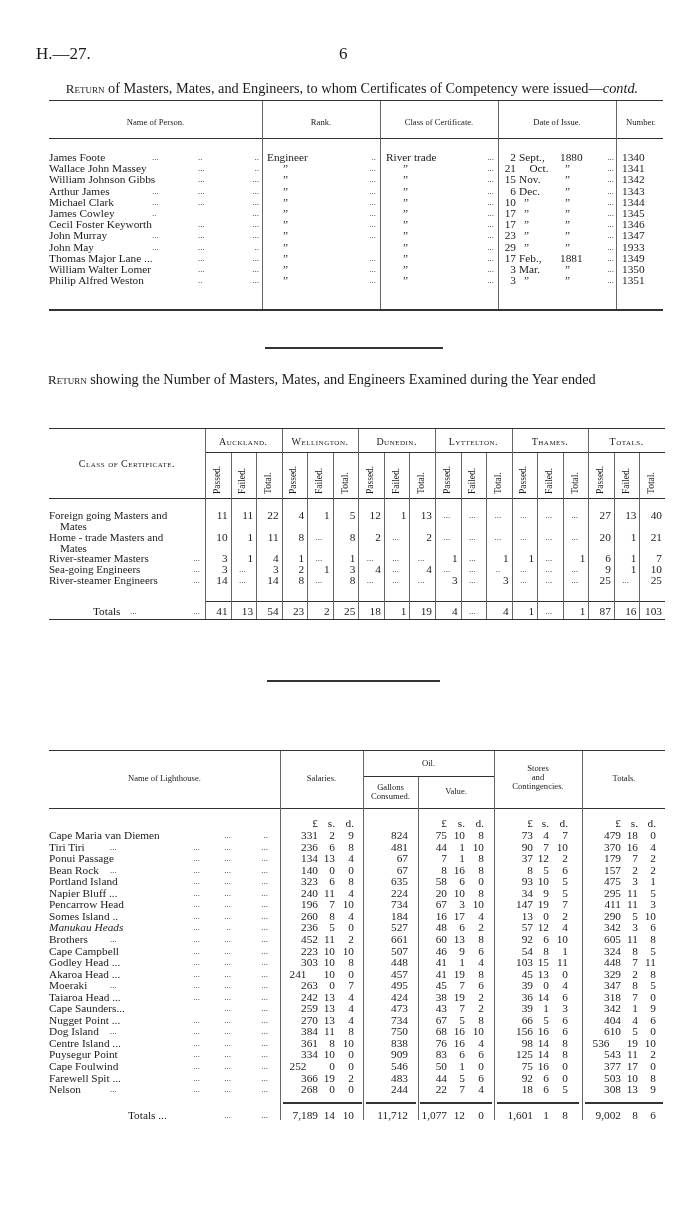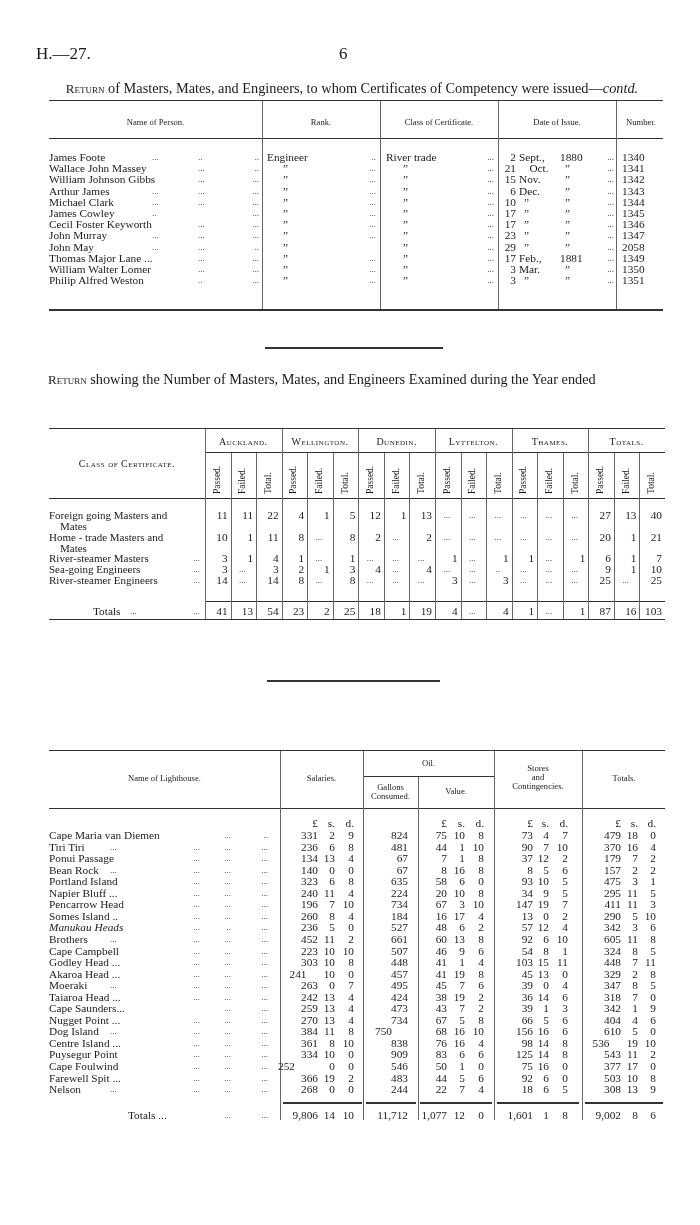--- a/index.html
+++ b/index.html
@@ -148,21 +148,21 @@
       <div class="abs txt" style="left: 152px; top: 241.6px; width: 20px; text-align: left; font-size: 9px;">...</div>
       <div class="abs txt" style="left: 198px; top: 241.6px; width: 20px; text-align: left; font-size: 9px;">...</div>
       <div class="abs txt" style="left: 243px; top: 241.6px; width: 16px; text-align: right; font-size: 9px;">..</div>
       <div class="abs txt" style="left: 283px; top: 241.6px; width: 20px; text-align: left;">”</div>
       <div class="abs txt" style="left: 403px; top: 241.6px; width: 20px; text-align: left;">”</div>
       <div class="abs txt" style="left: 478px; top: 241.6px; width: 16px; text-align: right; font-size: 9px;">...</div>
       <div class="abs txt" style="left: 500px; top: 241.6px; width: 16px; text-align: right;">29</div>
       <div class="abs txt" style="left: 524px; top: 241.6px; width: 40px; text-align: left;">”</div>
       <div class="abs txt" style="left: 565px; top: 241.6px; width: 30px; text-align: left;">”</div>
       <div class="abs txt" style="left: 598px; top: 241.6px; width: 16px; text-align: right; font-size: 9px;">...</div>
-      <div class="abs txt" style="left: 622px; top: 241.6px; width: 40px; text-align: left;">2058</div>
+      <div class="abs txt" style="left: 622px; top: 241.6px; width: 40px; text-align: left;">1933</div>
       <div class="abs txt" style="left: 49px; top: 252.8px; width: 210px; text-align: left;">Thomas Major Lane ...</div>
       <div class="abs txt" style="left: 198px; top: 252.8px; width: 20px; text-align: left; font-size: 9px;">...</div>
       <div class="abs txt" style="left: 243px; top: 252.8px; width: 16px; text-align: right; font-size: 9px;">...</div>
       <div class="abs txt" style="left: 283px; top: 252.8px; width: 20px; text-align: left;">”</div>
       <div class="abs txt" style="left: 360px; top: 252.8px; width: 16px; text-align: right; font-size: 9px;">...</div>
       <div class="abs txt" style="left: 403px; top: 252.8px; width: 20px; text-align: left;">”</div>
       <div class="abs txt" style="left: 478px; top: 252.8px; width: 16px; text-align: right; font-size: 9px;">...</div>
       <div class="abs txt" style="left: 500px; top: 252.8px; width: 16px; text-align: right;">17</div>
       <div class="abs txt" style="left: 519px; top: 252.8px; width: 40px; text-align: left;">Feb.,</div>
       <div class="abs txt" style="left: 560px; top: 252.8px; width: 30px; text-align: left;">1881</div>
@@ -698,21 +698,21 @@
       <div class="abs txt" style="left: 622px; top: 1014.8px; width: 16px; text-align: right;">4</div>
       <div class="abs txt" style="left: 640px; top: 1014.8px; width: 16px; text-align: right;">6</div>
       <div class="abs txt" style="left: 49px; top: 1026.35px; width: 200px; text-align: left;">Dog Island</div>
       <div class="abs txt" style="left: 110px; top: 1026.35px; width: 20px; text-align: left; font-size: 9px;">...</div>
       <div class="abs txt" style="left: 184px; top: 1026.35px; width: 16px; text-align: right; font-size: 9px;">...</div>
       <div class="abs txt" style="left: 215px; top: 1026.35px; width: 16px; text-align: right; font-size: 9px;">...</div>
       <div class="abs txt" style="left: 252px; top: 1026.35px; width: 16px; text-align: right; font-size: 9px;">...</div>
       <div class="abs txt" style="left: 278px; top: 1026.35px; width: 40px; text-align: right;">384</div>
       <div class="abs txt" style="left: 319px; top: 1026.35px; width: 16px; text-align: right;">11</div>
       <div class="abs txt" style="left: 338px; top: 1026.35px; width: 16px; text-align: right;">8</div>
-      <div class="abs txt" style="left: 375px; top: 1026.35px; width: 66px; ">750</div>
+      <div class="abs txt" style="left: 363px; top: 1026.35px; width: 45px; text-align: right;">750</div>
       <div class="abs txt" style="left: 407px; top: 1026.35px; width: 40px; text-align: right;">68</div>
       <div class="abs txt" style="left: 449px; top: 1026.35px; width: 16px; text-align: right;">16</div>
       <div class="abs txt" style="left: 468px; top: 1026.35px; width: 16px; text-align: right;">10</div>
       <div class="abs txt" style="left: 493px; top: 1026.35px; width: 40px; text-align: right;">156</div>
       <div class="abs txt" style="left: 533px; top: 1026.35px; width: 16px; text-align: right;">16</div>
       <div class="abs txt" style="left: 552px; top: 1026.35px; width: 16px; text-align: right;">6</div>
       <div class="abs txt" style="left: 581px; top: 1026.35px; width: 40px; text-align: right;">610</div>
       <div class="abs txt" style="left: 622px; top: 1026.35px; width: 16px; text-align: right;">5</div>
       <div class="abs txt" style="left: 640px; top: 1026.35px; width: 16px; text-align: right;">0</div>
       <div class="abs txt" style="left: 49px; top: 1037.9px; width: 200px; text-align: left;">Centre Island ...</div>
@@ -746,21 +746,21 @@
       <div class="abs txt" style="left: 493px; top: 1049.45px; width: 40px; text-align: right;">125</div>
       <div class="abs txt" style="left: 533px; top: 1049.45px; width: 16px; text-align: right;">14</div>
       <div class="abs txt" style="left: 552px; top: 1049.45px; width: 16px; text-align: right;">8</div>
       <div class="abs txt" style="left: 581px; top: 1049.45px; width: 40px; text-align: right;">543</div>
       <div class="abs txt" style="left: 622px; top: 1049.45px; width: 16px; text-align: right;">11</div>
       <div class="abs txt" style="left: 640px; top: 1049.45px; width: 16px; text-align: right;">2</div>
       <div class="abs txt" style="left: 49px; top: 1061px; width: 200px; text-align: left;">Cape Foulwind</div>
       <div class="abs txt" style="left: 184px; top: 1061px; width: 16px; text-align: right; font-size: 9px;">...</div>
       <div class="abs txt" style="left: 215px; top: 1061px; width: 16px; text-align: right; font-size: 9px;">...</div>
       <div class="abs txt" style="left: 252px; top: 1061px; width: 16px; text-align: right; font-size: 9px;">...</div>
-      <div class="abs txt" style="left: 278px; top: 1061px; width: 40px; text-align: left;">252</div>
+      <div class="abs txt" style="left: 278px; top: 1061px; width: 40px; text-align: center;">252</div>
       <div class="abs txt" style="left: 319px; top: 1061px; width: 16px; text-align: right;">0</div>
       <div class="abs txt" style="left: 338px; top: 1061px; width: 16px; text-align: right;">0</div>
       <div class="abs txt" style="left: 363px; top: 1061px; width: 45px; text-align: right;">546</div>
       <div class="abs txt" style="left: 407px; top: 1061px; width: 40px; text-align: right;">50</div>
       <div class="abs txt" style="left: 449px; top: 1061px; width: 16px; text-align: right;">1</div>
       <div class="abs txt" style="left: 468px; top: 1061px; width: 16px; text-align: right;">0</div>
       <div class="abs txt" style="left: 493px; top: 1061px; width: 40px; text-align: right;">75</div>
       <div class="abs txt" style="left: 533px; top: 1061px; width: 16px; text-align: right;">16</div>
       <div class="abs txt" style="left: 552px; top: 1061px; width: 16px; text-align: right;">0</div>
       <div class="abs txt" style="left: 581px; top: 1061px; width: 40px; text-align: right;">377</div>
@@ -802,21 +802,21 @@
       <div class="abs txt" style="left: 622px; top: 1084.1px; width: 16px; text-align: right;">13</div>
       <div class="abs txt" style="left: 640px; top: 1084.1px; width: 16px; text-align: right;">9</div>
       <div class="abs rule" style="left: 283px; top: 1102px; width: 79px; height: 2px;"></div>
       <div class="abs rule" style="left: 366px; top: 1102px; width: 50px; height: 2px;"></div>
       <div class="abs rule" style="left: 420px; top: 1102px; width: 72px; height: 2px;"></div>
       <div class="abs rule" style="left: 497px; top: 1102px; width: 82px; height: 2px;"></div>
       <div class="abs rule" style="left: 585px; top: 1102px; width: 78px; height: 2px;"></div>
       <div class="abs txt" style="left: 128px; top: 1110px; width: 60px; text-align: left;">Totals ...</div>
       <div class="abs txt" style="left: 215px; top: 1110px; width: 16px; text-align: right; font-size: 9px;">...</div>
       <div class="abs txt" style="left: 252px; top: 1110px; width: 16px; text-align: right; font-size: 9px;">...</div>
-      <div class="abs txt" style="left: 278px; top: 1110px; width: 40px; text-align: right;">9,806</div>
+      <div class="abs txt" style="left: 278px; top: 1110px; width: 40px; text-align: right;">7,189</div>
       <div class="abs txt" style="left: 319px; top: 1110px; width: 16px; text-align: right;">14</div>
       <div class="abs txt" style="left: 338px; top: 1110px; width: 16px; text-align: right;">10</div>
       <div class="abs txt" style="left: 363px; top: 1110px; width: 45px; text-align: right;">11,712</div>
       <div class="abs txt" style="left: 407px; top: 1110px; width: 40px; text-align: right;">1,077</div>
       <div class="abs txt" style="left: 449px; top: 1110px; width: 16px; text-align: right;">12</div>
       <div class="abs txt" style="left: 468px; top: 1110px; width: 16px; text-align: right;">0</div>
       <div class="abs txt" style="left: 493px; top: 1110px; width: 40px; text-align: right;">1,601</div>
       <div class="abs txt" style="left: 533px; top: 1110px; width: 16px; text-align: right;">1</div>
       <div class="abs txt" style="left: 552px; top: 1110px; width: 16px; text-align: right;">8</div>
       <div class="abs txt" style="left: 581px; top: 1110px; width: 40px; text-align: right;">9,002</div>

